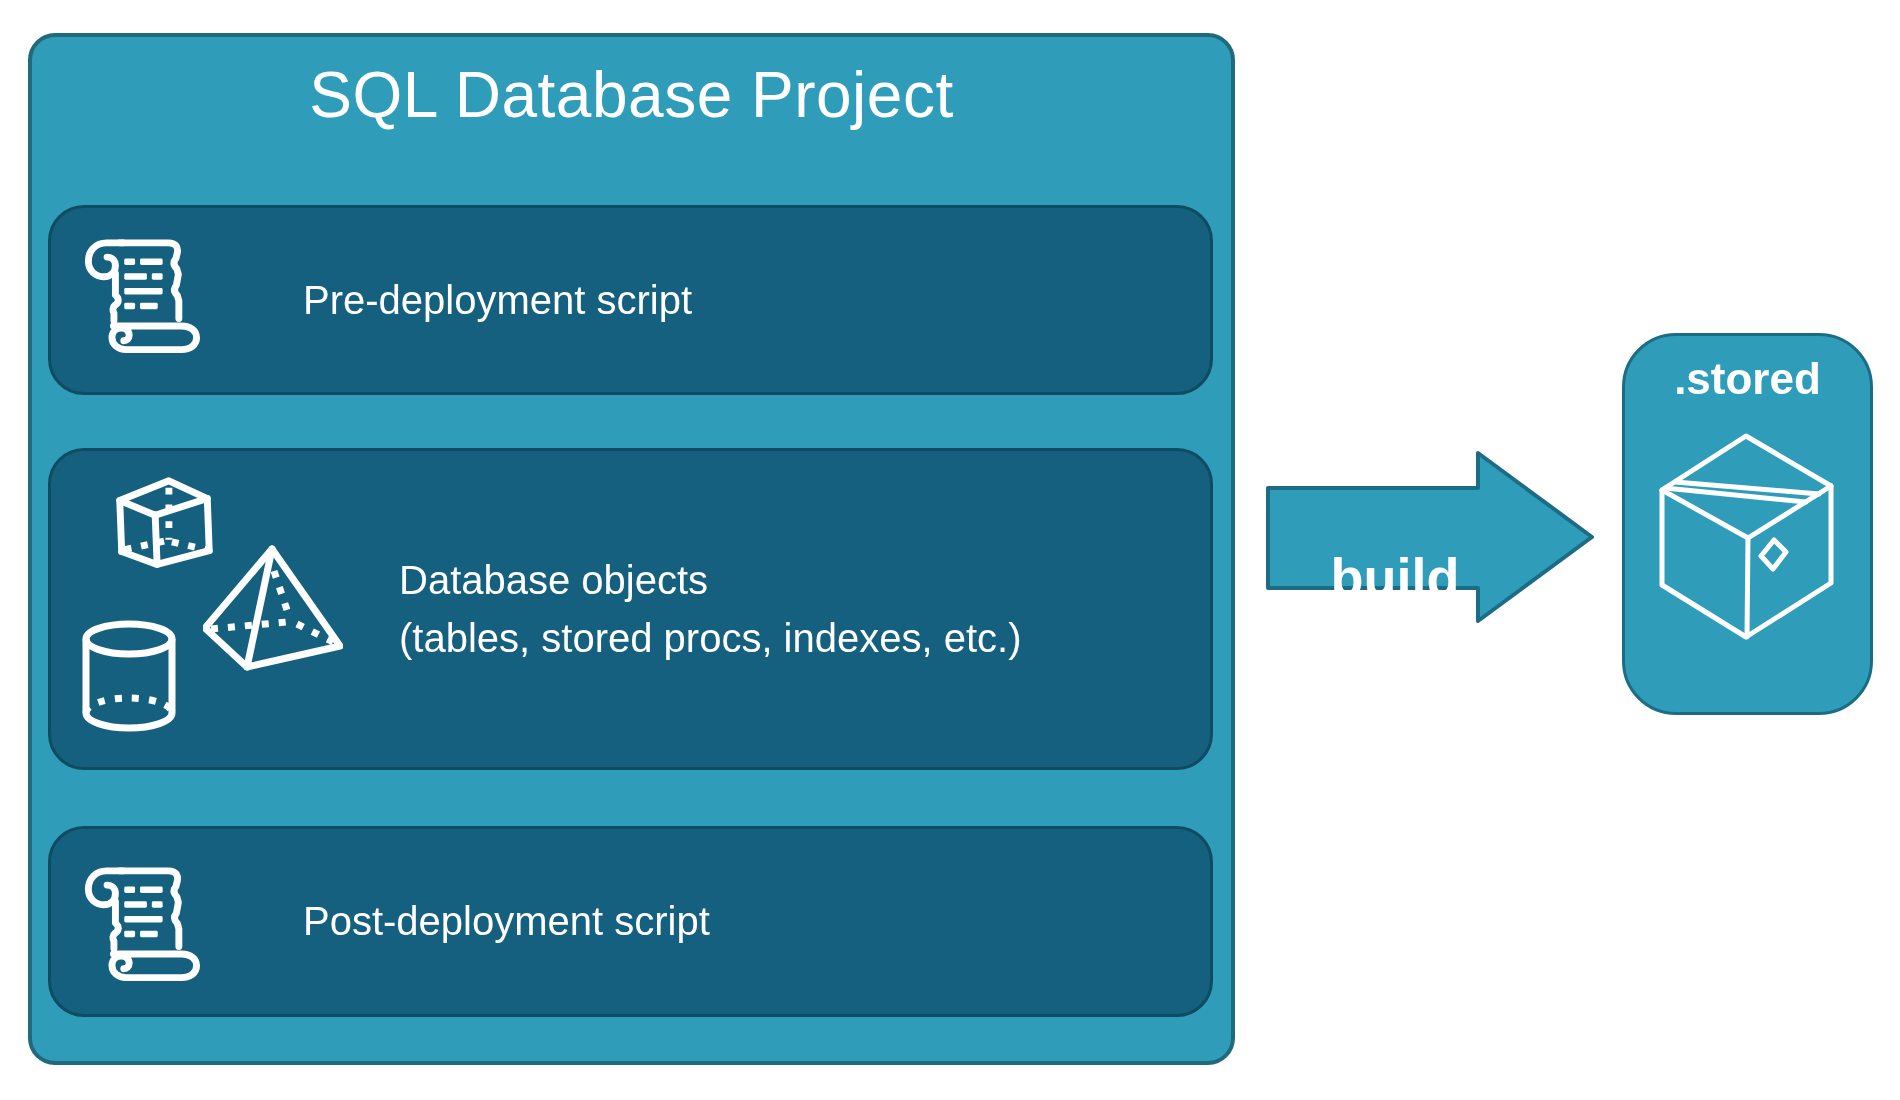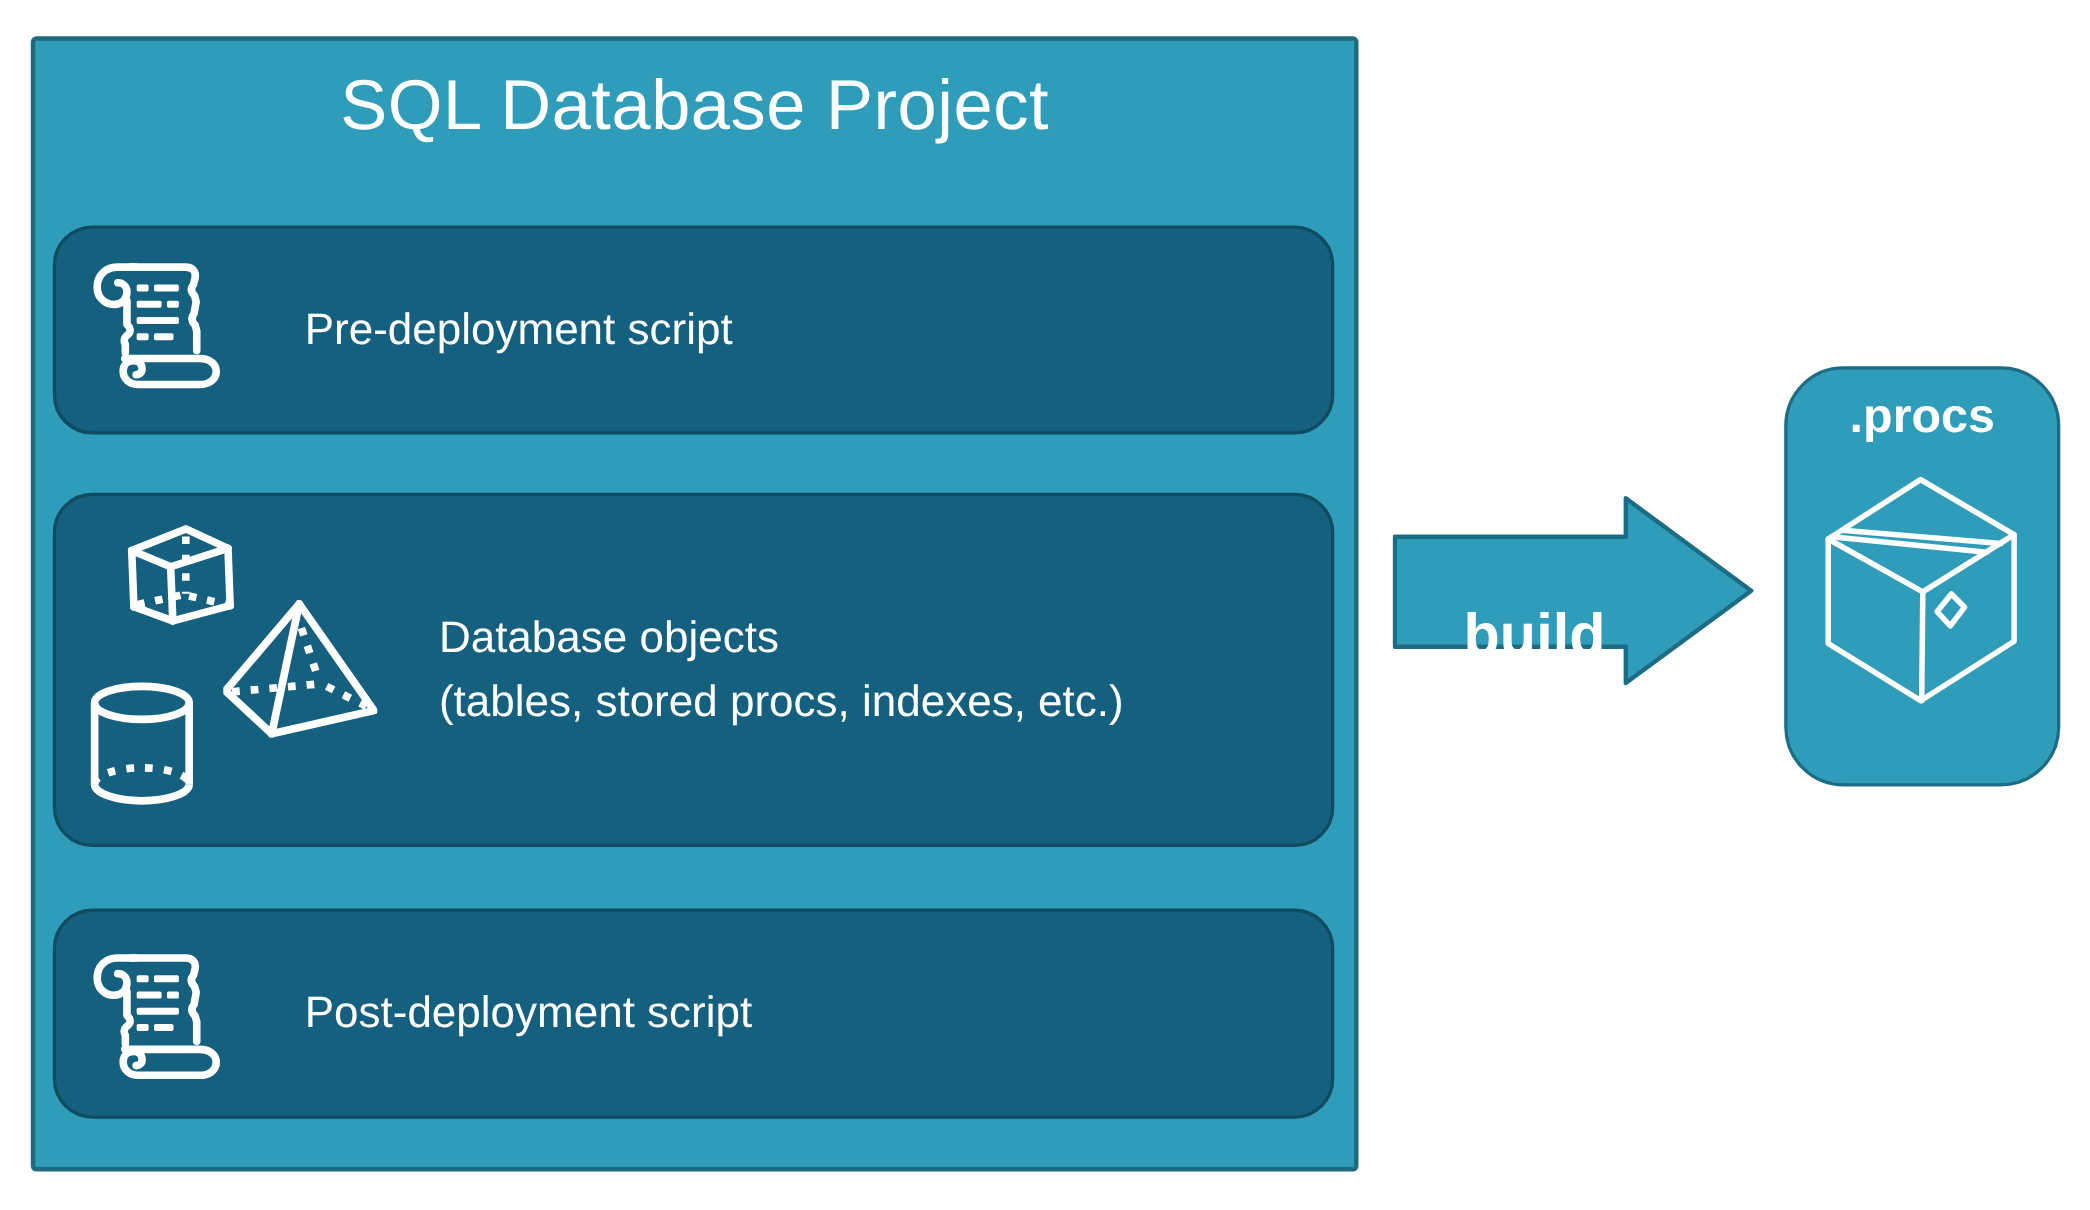--- a/index.html
+++ b/index.html
@@ -14,21 +14,21 @@
   }
   *{margin:0;padding:0;box-sizing:border-box;}
   html,body{background:var(--background);}
   body{font-family:"Liberation Sans", sans-serif;}
   .canvas{position:relative;width:1900px;height:1100px;background:var(--background);overflow:hidden;}
 
   .project-box{
     position:absolute;left:28px;top:33px;width:1207px;height:1032px;
     background:var(--container-fill);
     border:4px solid var(--container-border);
-    border-radius:5px;
+    border-radius:27px;
   }
   .project-title{
     position:absolute;left:0;right:0;top:22px;
     text-align:center;color:var(--text);
     font-size:64px;line-height:72px;font-weight:400;letter-spacing:0.5px;
   }
   .item{
     position:absolute;left:16px;width:1165px;
     background:var(--item-fill);
     border:3px solid var(--item-border);
@@ -36,21 +36,21 @@
   }
   .item-pre{top:168px;height:190px;}
   .item-db{top:411px;height:322px;}
   .item-post{top:789px;height:191px;}
 
   .item-icon{position:absolute;}
   .item-label{
     position:absolute;top:0;bottom:0;display:flex;align-items:center;
     color:var(--text);font-size:40px;font-weight:400;white-space:nowrap;
   }
-  .label-left{left:226px;}
+  .label-left{left:252px;}
   .db-text{
     position:absolute;left:348px;top:50%;transform:translateY(-50%);
     color:var(--text);font-size:40px;line-height:58px;font-weight:400;white-space:nowrap;
   }
 
   .build-arrow{position:absolute;left:1266px;top:451px;width:330px;height:172px;}
   .build-arrow svg{display:block;width:100%;height:100%;}
   .arrow-label{
     position:absolute;left:1290px;top:503px;width:210px;
     text-align:center;color:var(--text);
@@ -161,21 +161,21 @@
   </section>
 
   <div class="build-arrow">
     <svg viewBox="0 0 330 172" aria-hidden="true">
       <polygon points="2,37 212,37 212,2 326,86 212,170 212,137 2,137" fill="var(--arrow-fill)" stroke="var(--arrow-border)" stroke-width="4" stroke-linejoin="round"></polygon>
     </svg>
   </div>
   <div class="arrow-label">build</div>
 
   <section class="dacpac-box">
-    <div class="dacpac-label">.procs</div>
+    <div class="dacpac-label">.stored</div>
     <svg class="package-icon" width="180" height="210" viewBox="0 0 180 210" aria-hidden="true">
       <g fill="none" stroke="#fff" stroke-width="5" stroke-linecap="round" stroke-linejoin="round">
         <polygon points="87,3 172,53 172,150 87,204 3,152 3,57"></polygon>
         <path d="M3 57 L89 105 L172 53"></path>
         <path d="M89 105 L88 204"></path>
         <path d="M16 49 L160 61"></path>
         <path d="M6 55 L147 69"></path>
         <polygon points="102,123 115,107 127,119 114,136"></polygon>
       </g>
     </svg>

